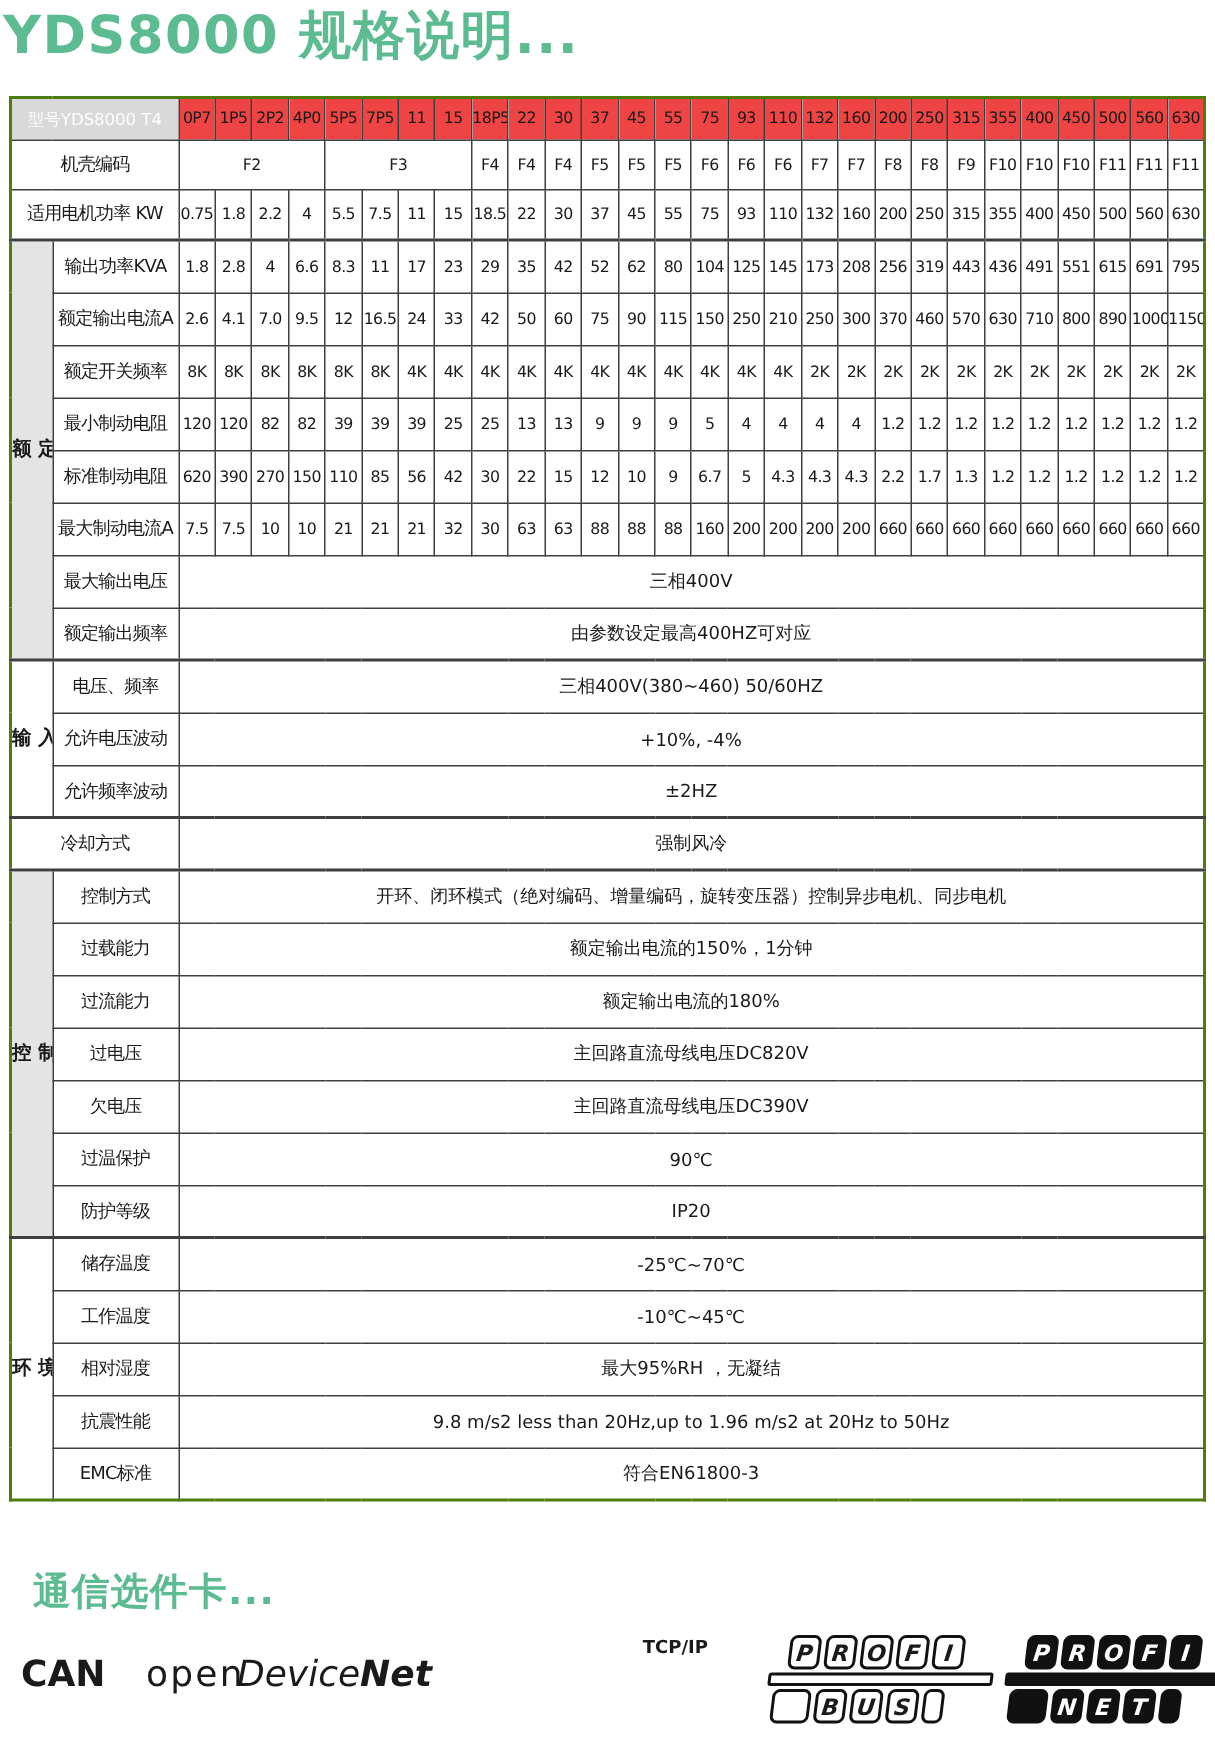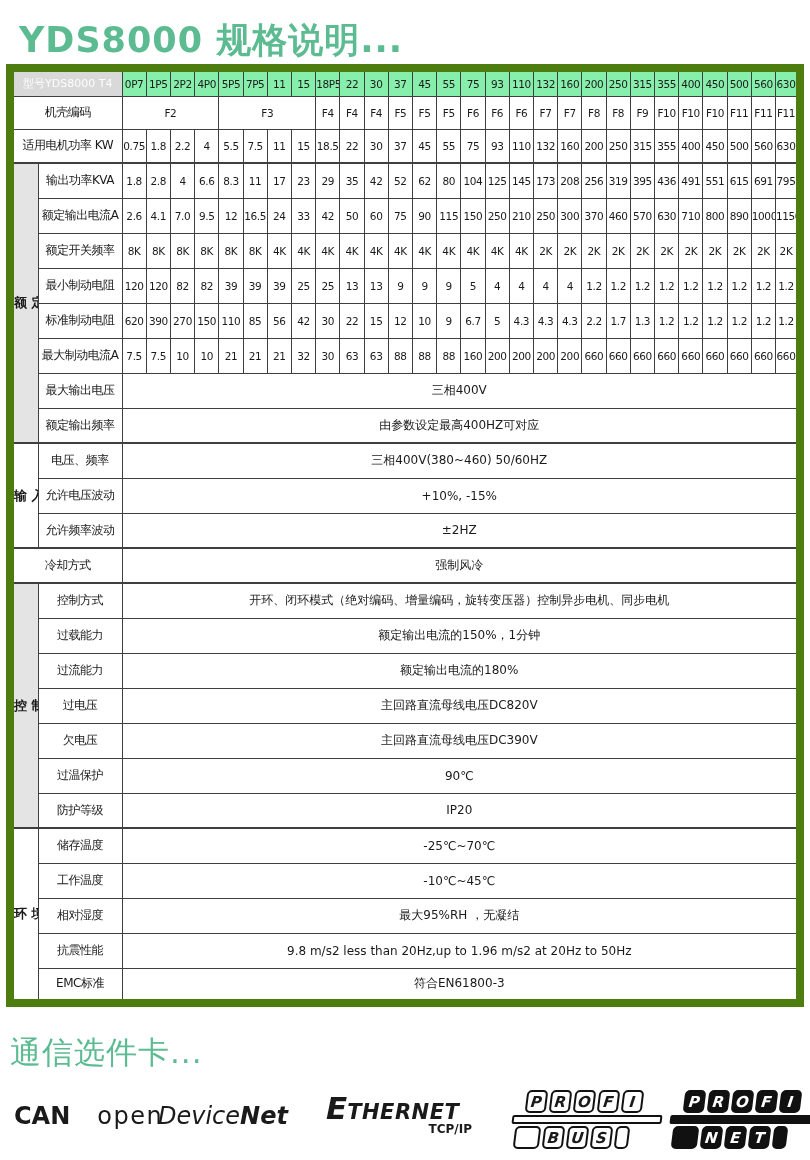--- a/index.html
+++ b/index.html
@@ -1,39 +1,39 @@
 <!DOCTYPE html>
 <html><head>
 <meta charset="utf-8">
 <style>
   html,body{margin:0;padding:0;}
   body{
     width:810px;height:1160px;background:#ffffff;
     font-family:"DejaVu Sans",sans-serif;color:#1a1a1a;position:relative;overflow:hidden;
   }
   .page-title{
-    position:absolute;left:2px;top:0px;margin:17px;
+    position:absolute;left:2px;top:0px;margin:0;
     font-size:35px;font-weight:800;color:#5dbb92;letter-spacing:1px;
   }
   .comm-title{
-    position:absolute;left:6px;top:1028px;margin:4px;
-    font-size:31px;font-weight:400;color:#5dbb92;letter-spacing:1px;
+    position:absolute;left:6px;top:1028px;margin:16px;
+    font-size:25px;font-weight:700;color:#5dbb92;letter-spacing:1px;
   }
   
   .spec-wrap{position:absolute;left:6px;top:64px;}
-  table.spec{border-collapse:collapse;table-layout:fixed;width:798px;border:8px solid #4d7c0f;}
+  table.spec{border-collapse:collapse;table-layout:fixed;width:798px;border:2px solid #4d7c0f;}
   table.spec td{
     border:1px solid #3f3f3f;padding:0;text-align:center;vertical-align:middle;
     overflow:hidden;white-space:nowrap;
   }
   tr.h1{height:28px;} tr.h2{height:33px;} tr.h3{height:34px;} tr.dr{height:35px;}
   tr.g-top td{border-top:2px solid #3f3f3f;}
   col.c-sec{width:28px;} col.c-lbl{width:84px;}
   .hdl{background:#d9d9d9;color:#fdfdfd;font-size:11px;}
-  .hd{background:#86efac;margin-top:24px;}
+  .hd{background:#ef4444;margin-top:24px;}
   .num{font-size:10.5px;letter-spacing:-0.4px;}
   .rl{font-size:12px;letter-spacing:-0.5px;}
   .mg{font-size:12px;margin-left:12px;}
   .sec{
     background:#ffffff;font-weight:bold;font-size:13px;
     white-space:pre-line;line-height:1.35;
   }
   .sec-gray{background:#e4e4e4;}
   
   .logo{position:absolute;}
@@ -213,21 +213,21 @@
           <td class="num">52</td>
           <td class="num">62</td>
           <td class="num">80</td>
           <td class="num">104</td>
           <td class="num">125</td>
           <td class="num">145</td>
           <td class="num">173</td>
           <td class="num">208</td>
           <td class="num">256</td>
           <td class="num">319</td>
-          <td class="num">395</td>
+          <td class="num">443</td>
           <td class="num">436</td>
           <td class="num">491</td>
           <td class="num">551</td>
           <td class="num">615</td>
           <td class="num">691</td>
           <td class="num">795</td>
         </tr>
         <tr class="dr">
           <td class="rl">额定输出电流A</td>
           <td class="num">2.6</td>
@@ -394,21 +394,21 @@
         <tr class="dr g-top">
           <td rowspan="3" class="sec">输
 入
 电
 源</td>
           <td class="rl">电压、频率</td>
           <td colspan="28" class="mg">三相400V(380~460) 50/60HZ</td>
         </tr>
         <tr class="dr">
           <td class="rl">允许电压波动</td>
-          <td colspan="28" class="mg">+10%, -15%</td>
+          <td colspan="28" class="mg">+10%, -4%</td>
         </tr>
         <tr class="dr">
           <td class="rl">允许频率波动</td>
           <td colspan="28" class="mg">±2HZ</td>
         </tr>
         <tr class="dr g-top">
           <td colspan="2" class="rl">冷却方式</td>
           <td colspan="28" class="mg">强制风冷</td>
         </tr>
         <tr class="dr g-top">
@@ -469,21 +469,20 @@
     </table>
 </div>
 
 <h2 class="comm-title">通信选件卡...</h2>
 
 <div class="logo canopen"><span class="co-b">CAN</span><span class="co-l">open</span></div>
 
 <div class="logo devicenet"><span class="dn-d">Device</span><span class="dn-n">Net</span></div>
 
 <div class="logo ethernet">
-  <div class="eth-line1"><span class="eth-e">E</span><span class="eth-r">THERNET</span></div>
   <div class="eth-sub">TCP/IP</div>
 </div>
 
 <div class="logo pf pf-profibus outline">
     <div class="tile-row pf-top">
       <div class="tile">P</div>
       <div class="tile">R</div>
       <div class="tile">O</div>
       <div class="tile">F</div>
       <div class="tile">I</div>

